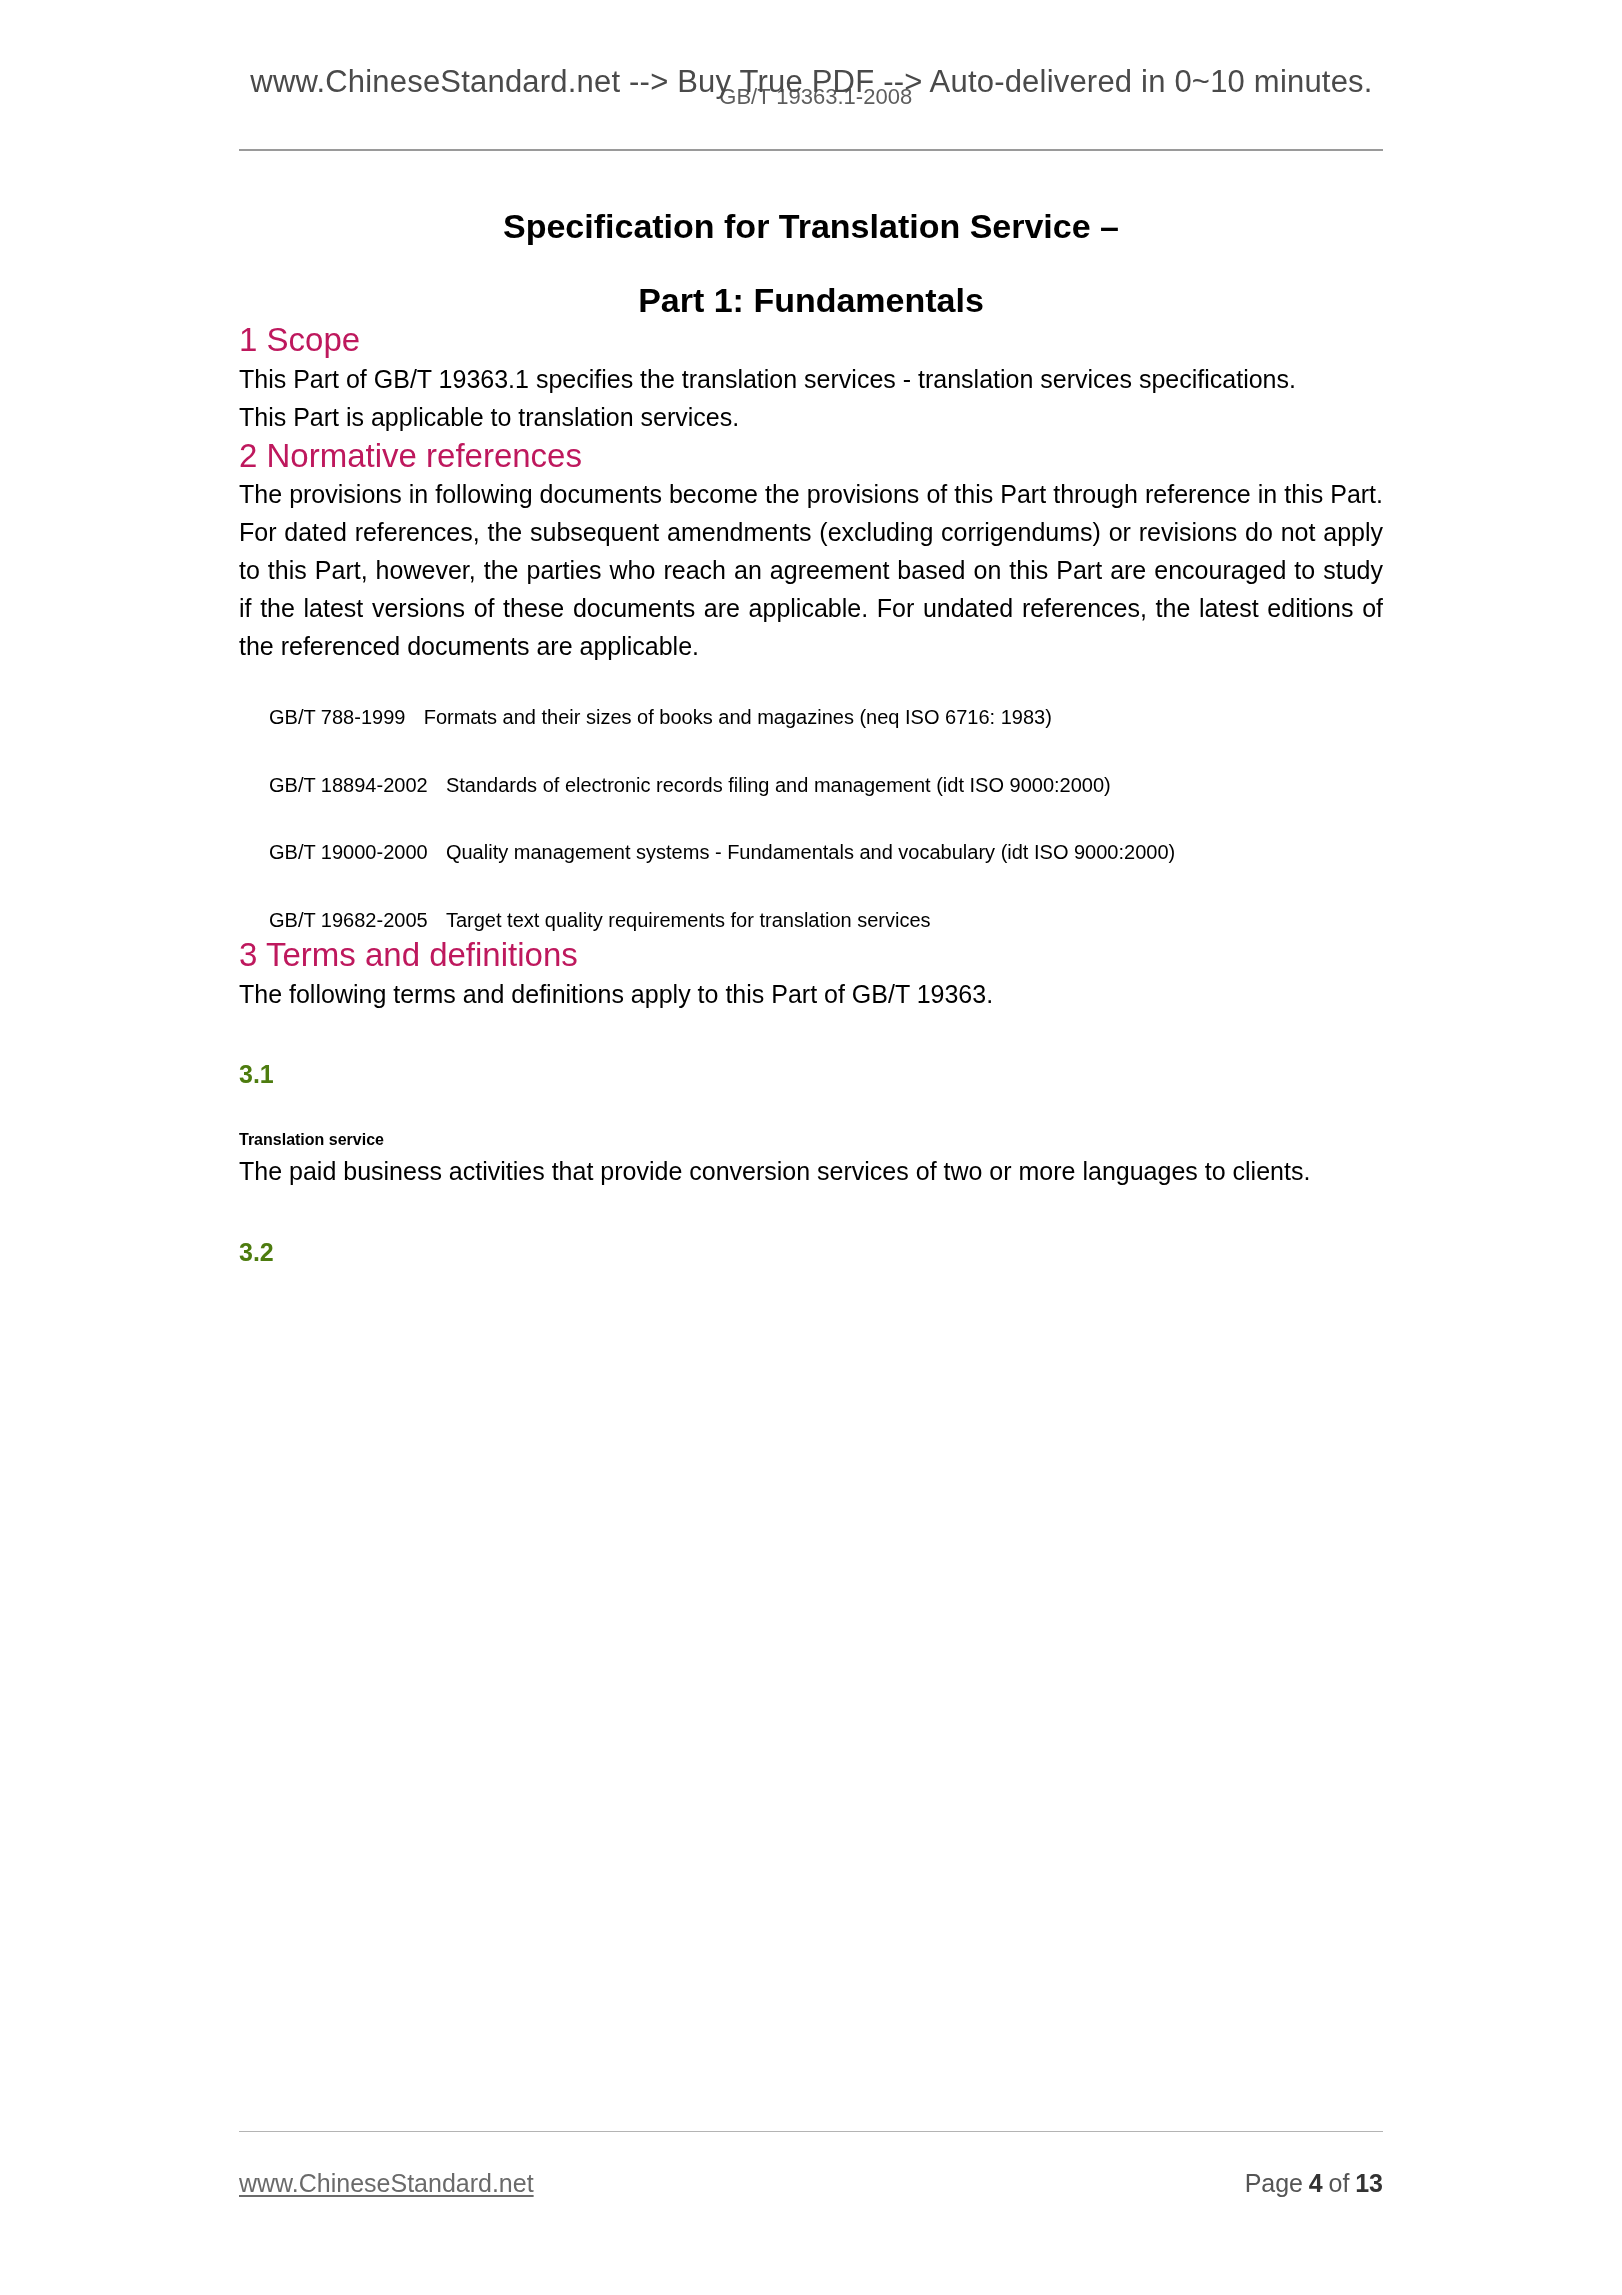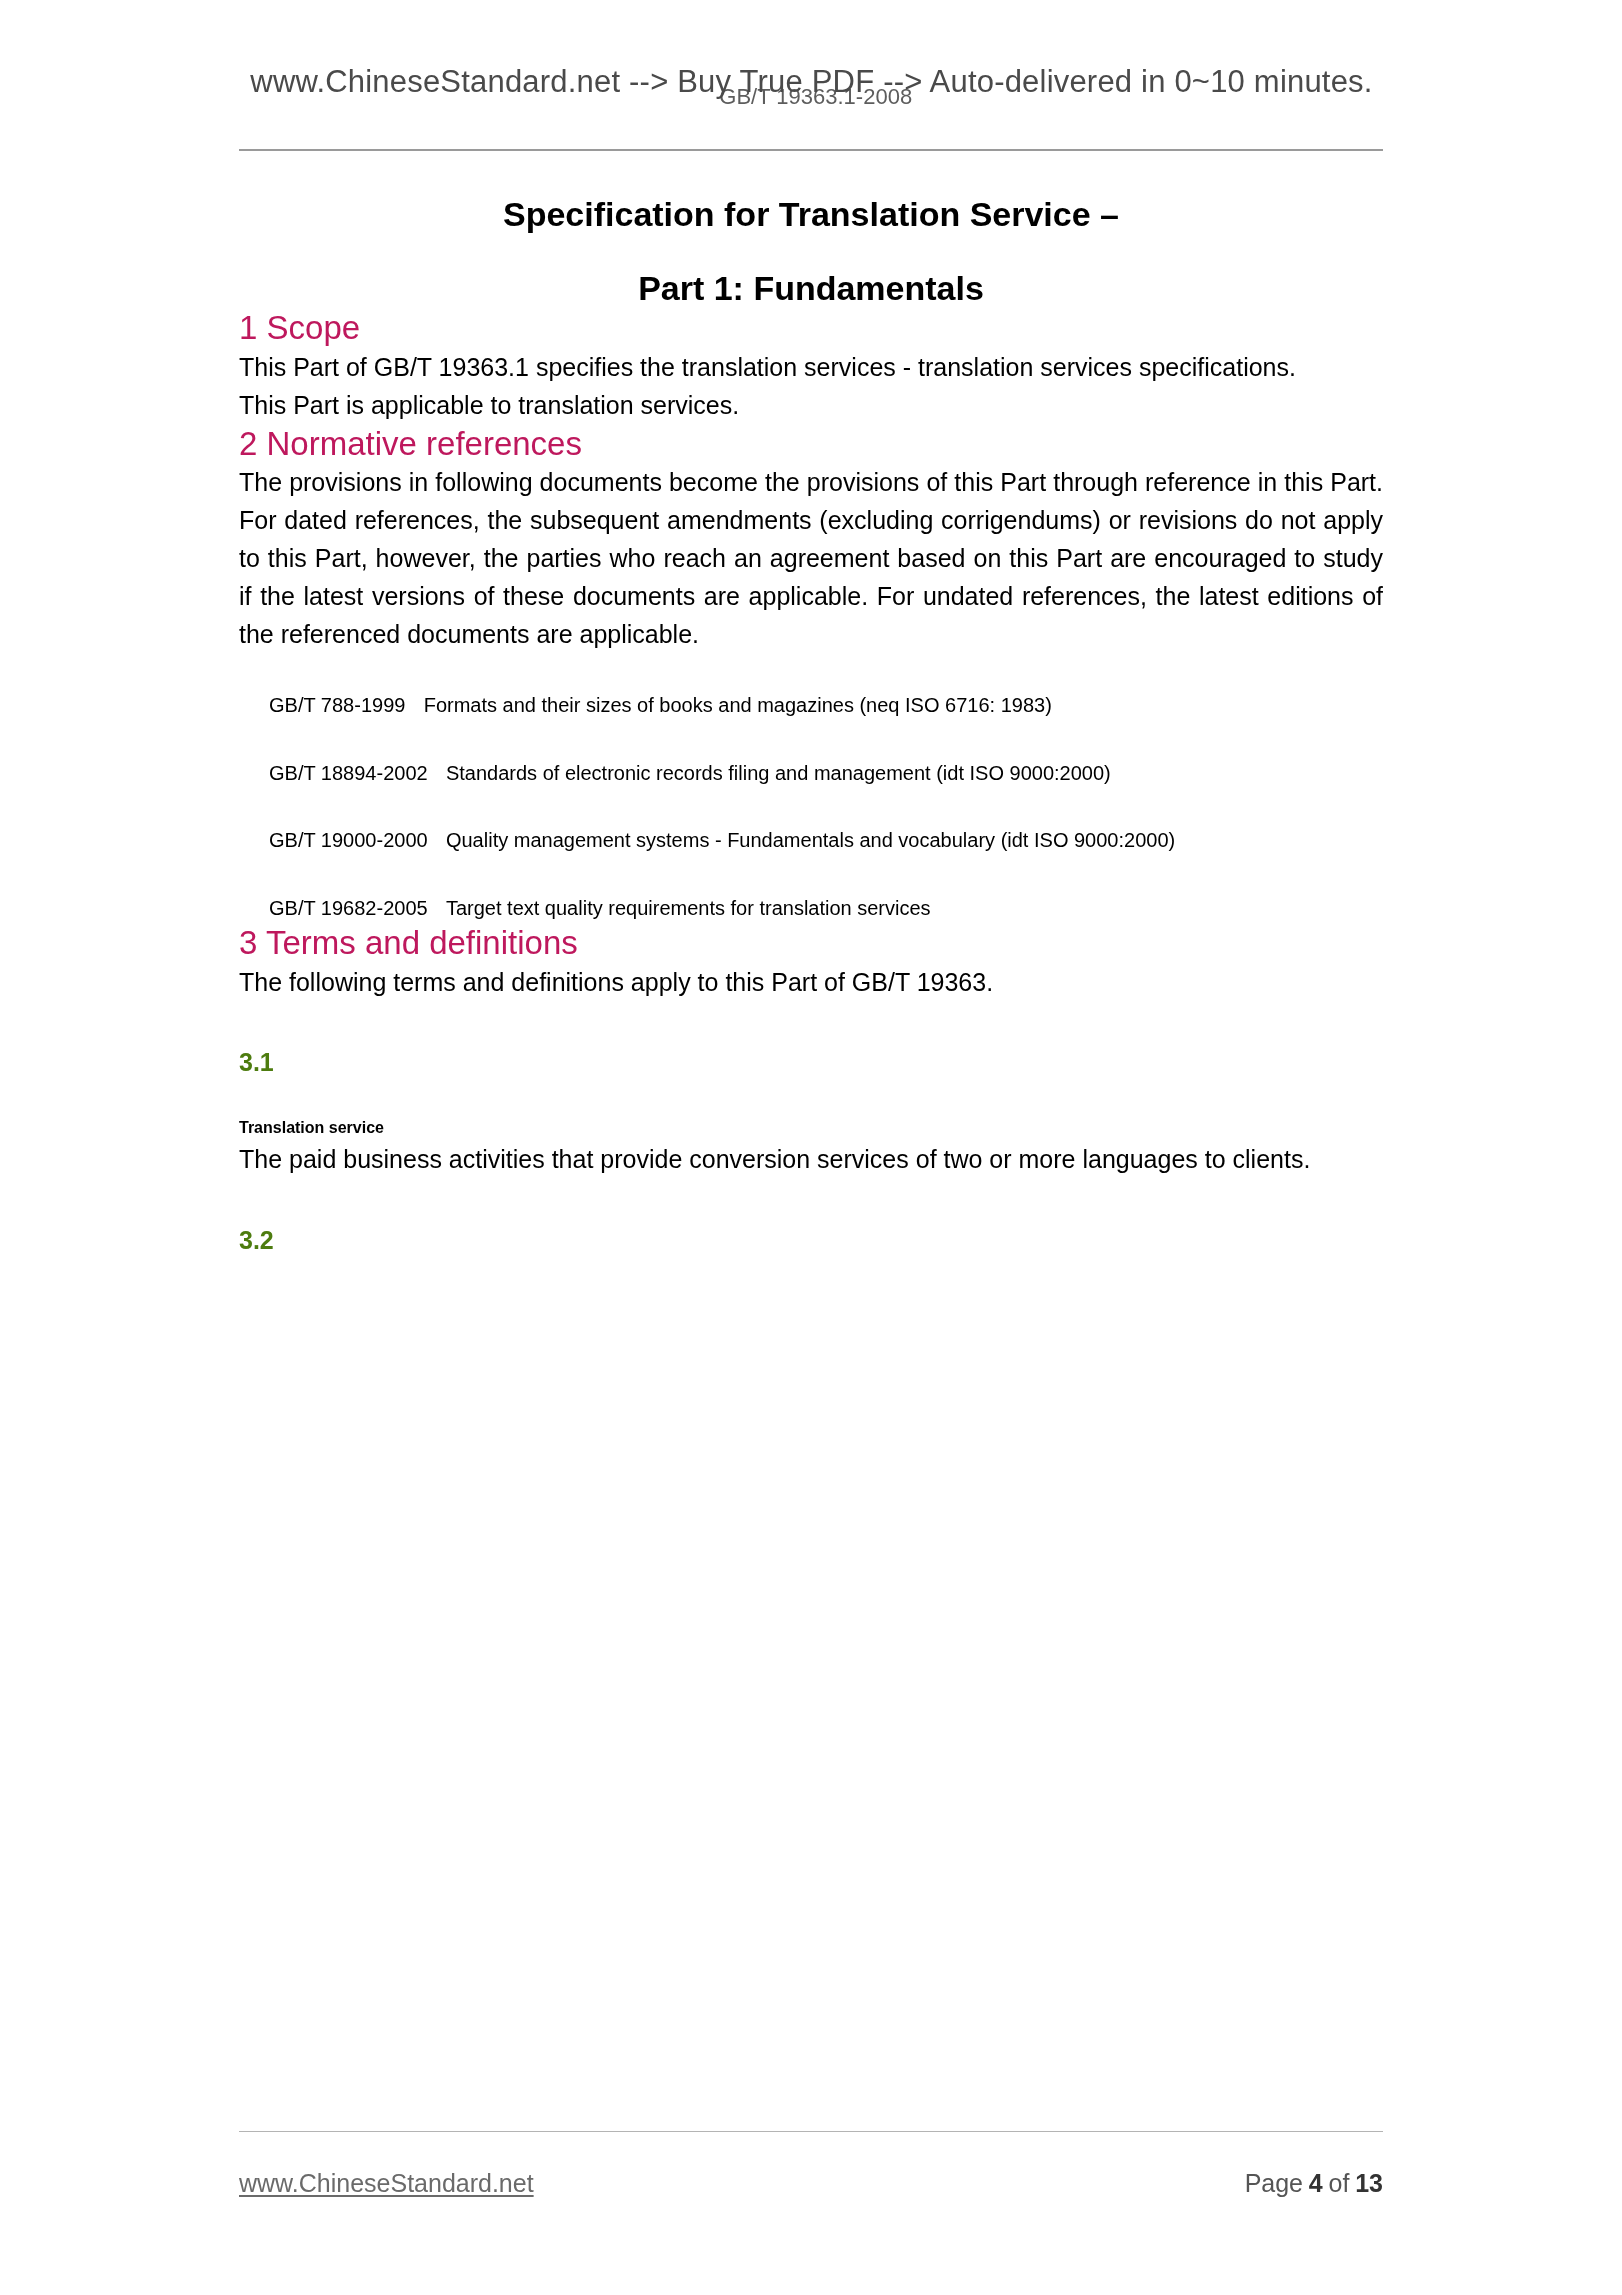--- a/index.html
+++ b/index.html
@@ -68,21 +68,21 @@
     width: 1144px;
   }
 
   .doc-title {
     font-size: 34px;
     font-weight: bold;
     text-align: center;
     line-height: 1.15;
     margin: 0;
   }
-  .doc-title.line1 { margin-top: 32px; }
+  .doc-title.line1 { margin-top: 44px; }
   .doc-title.line2 { margin-top: 35px; }
 
   h2.section-heading {
     font-size: 33px;
     font-weight: 400;
     margin: 0;
     line-height: 1.2;
     color: #be185d;
   }
   .sec-scope    { margin-top: 68px; }

